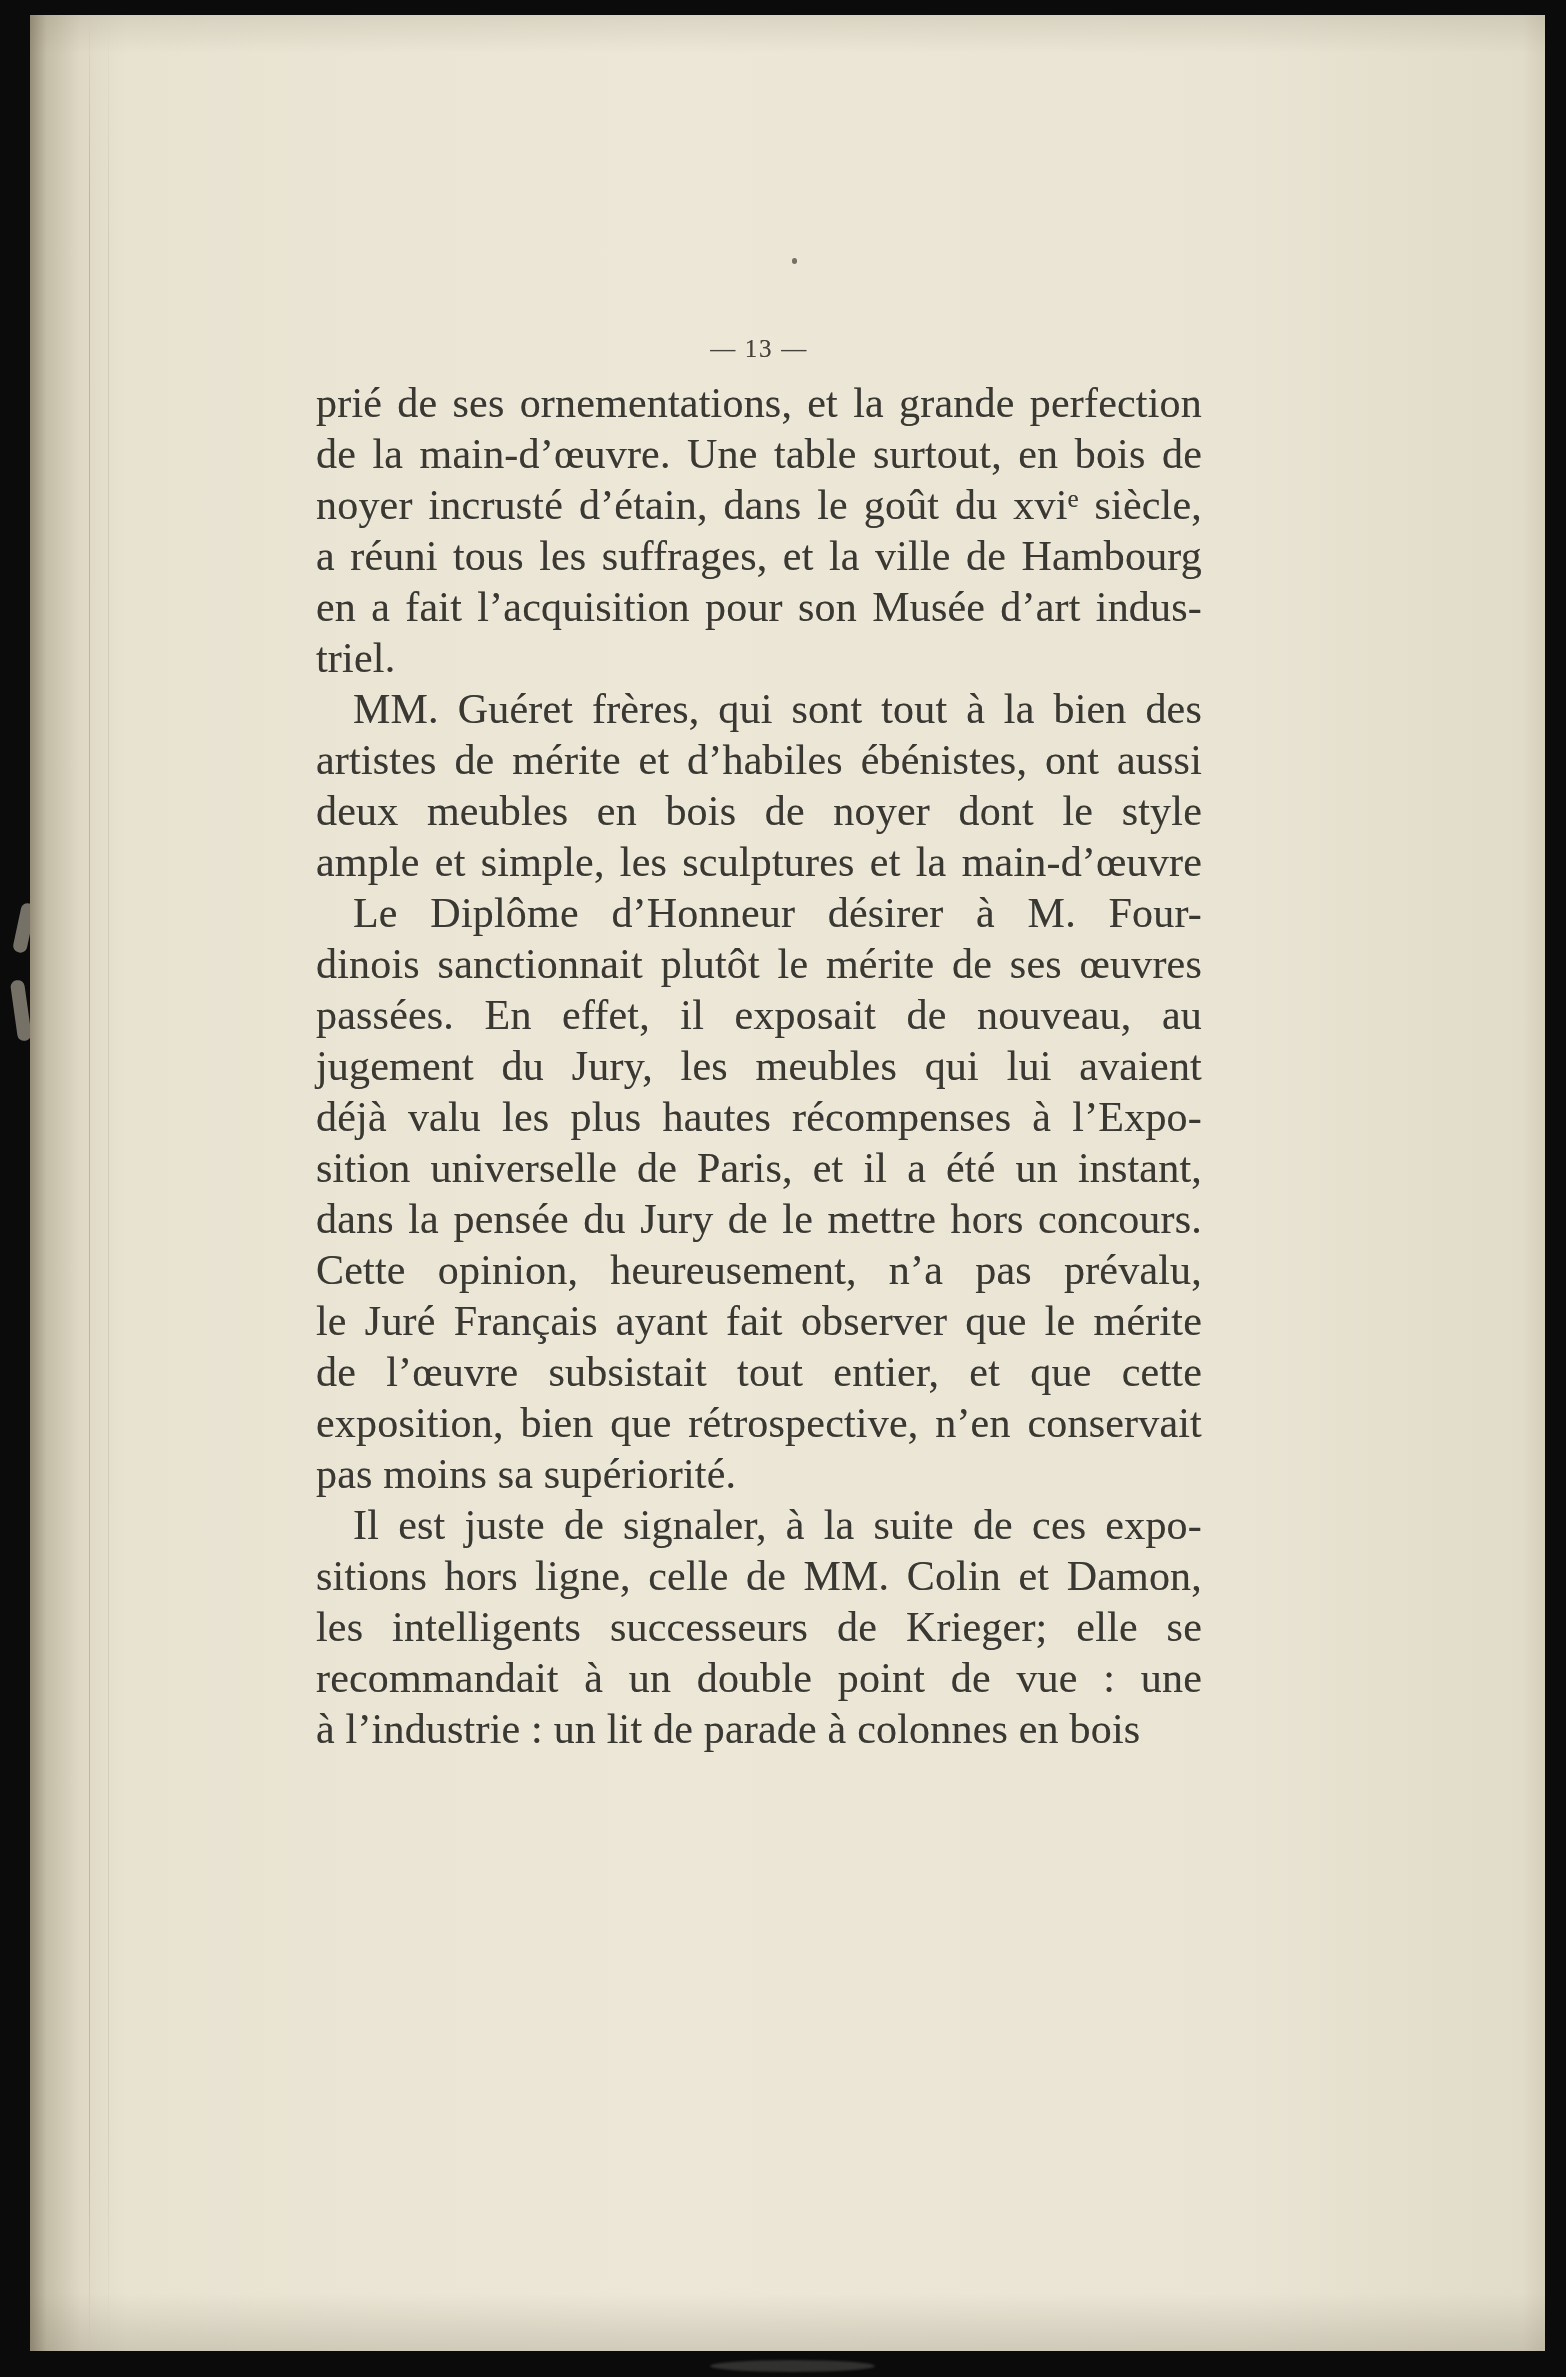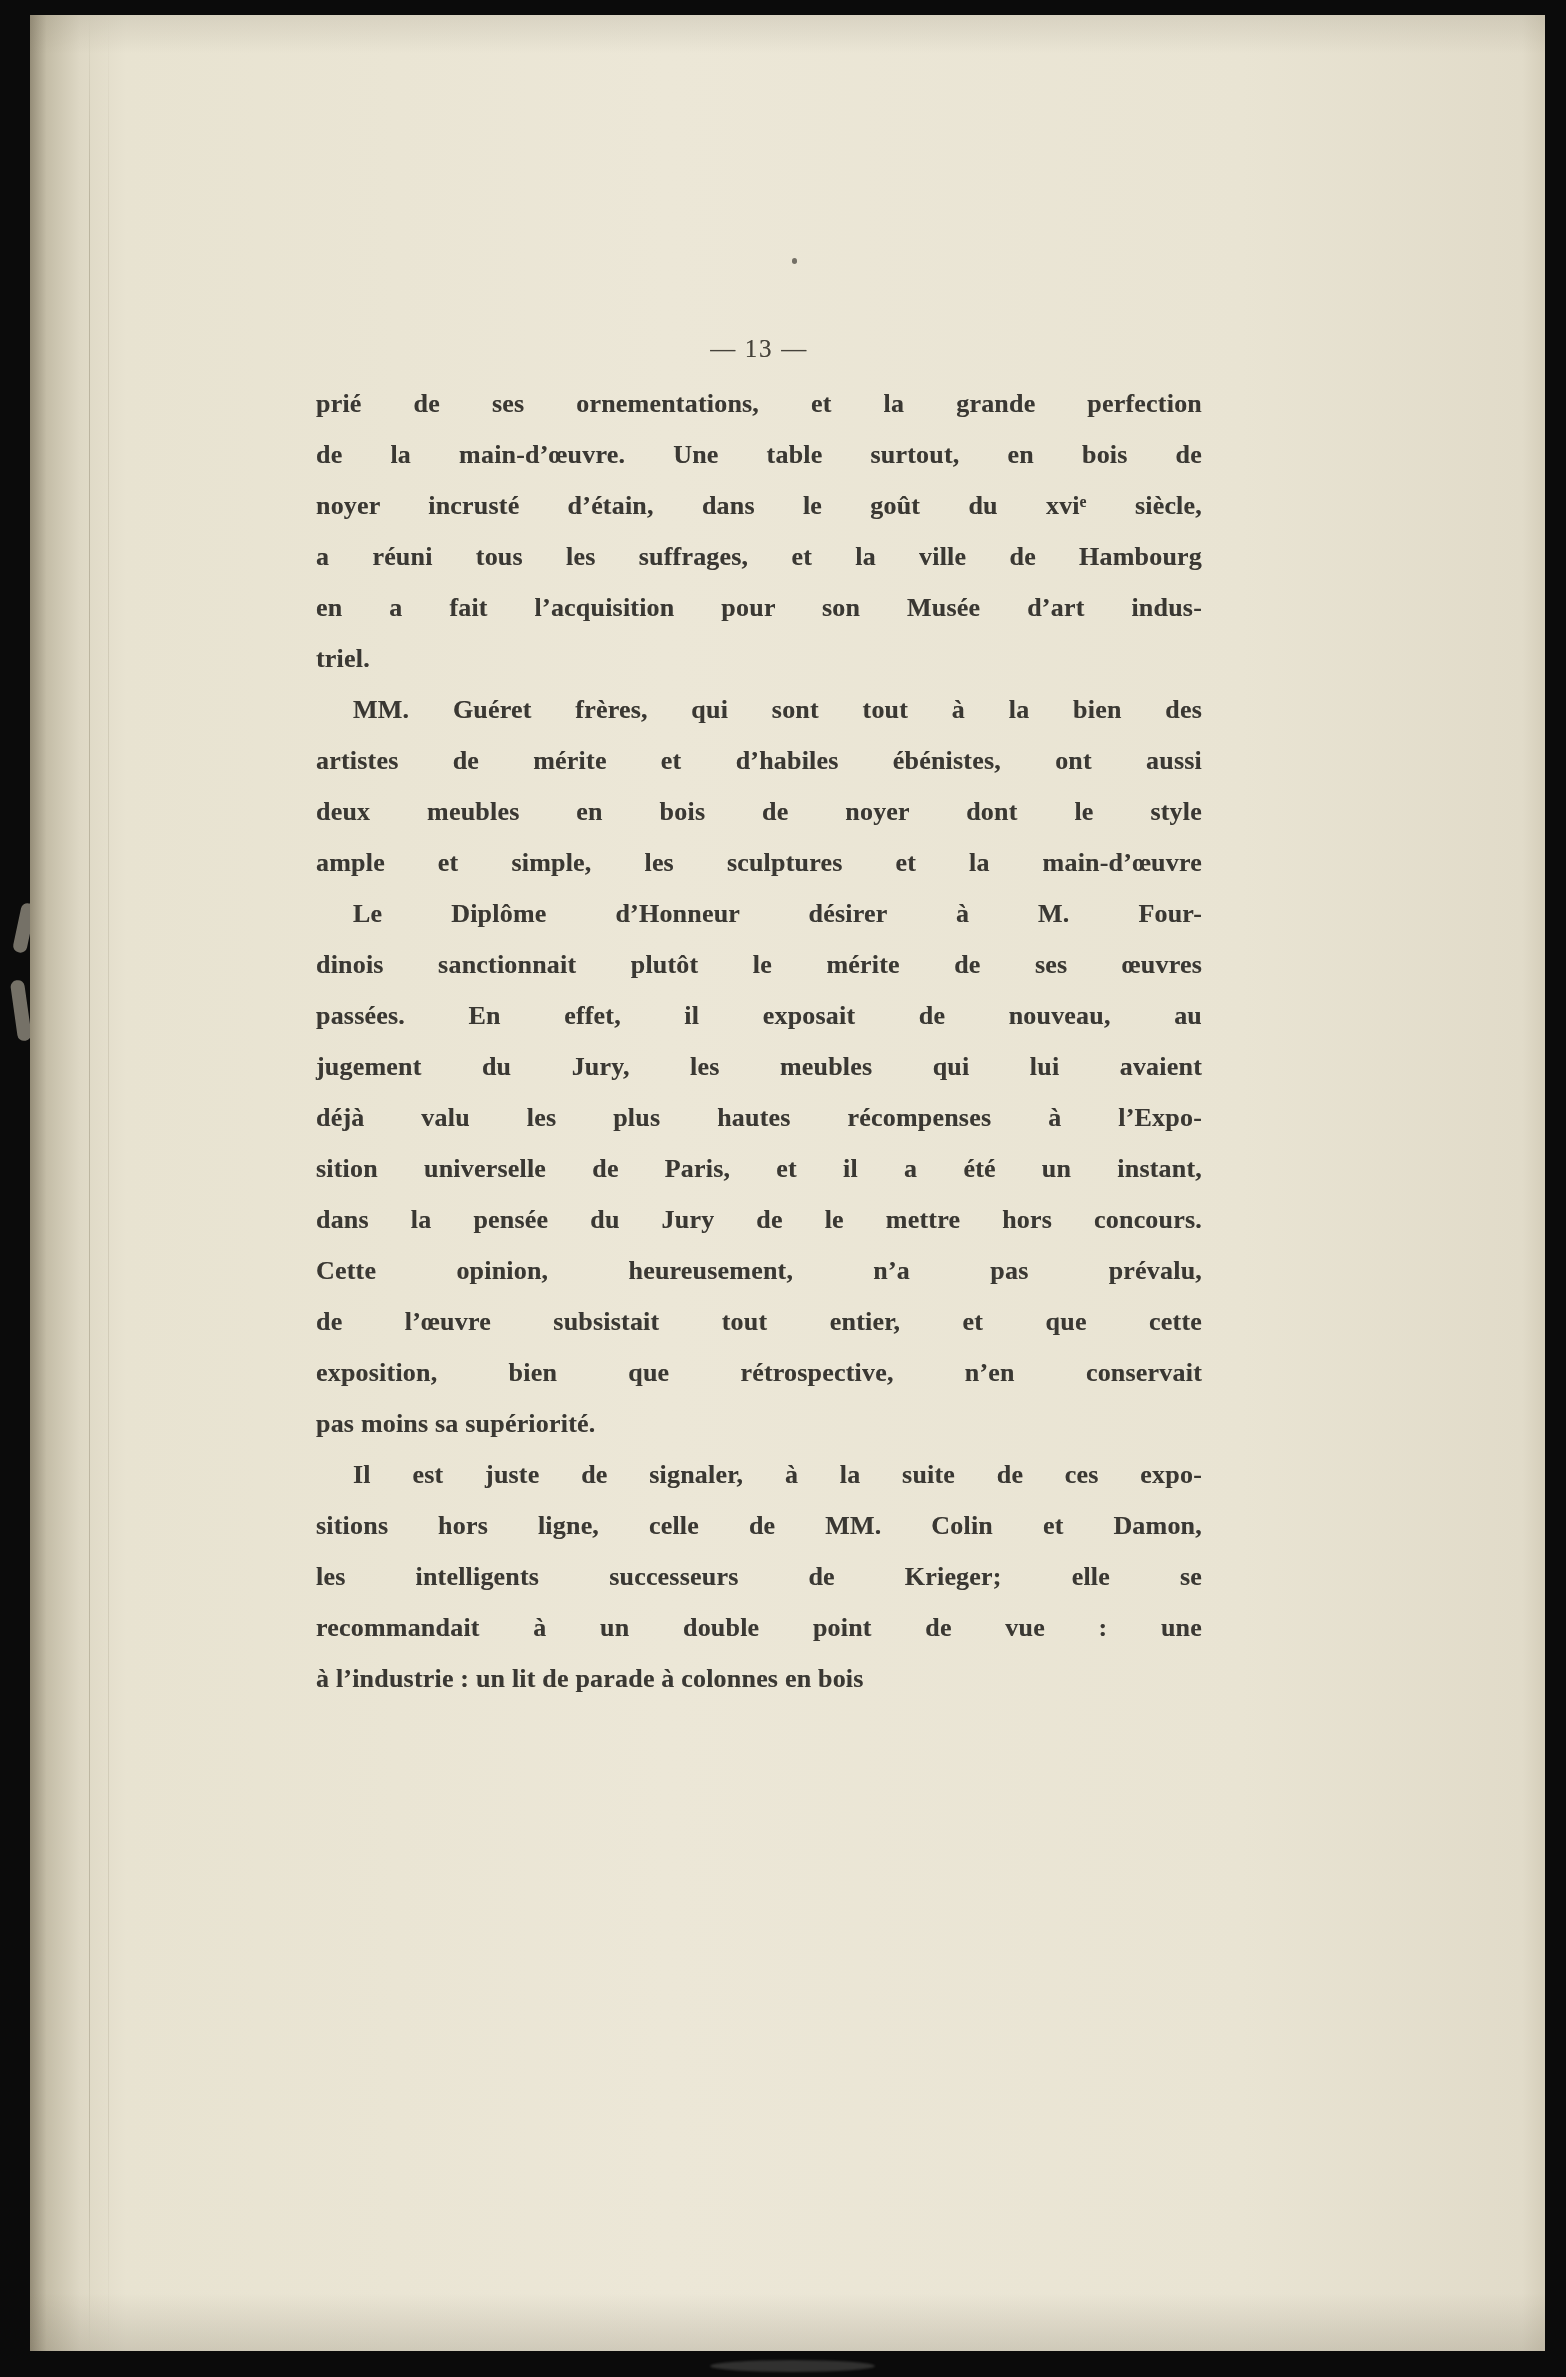--- a/index.html
+++ b/index.html
@@ -60,25 +60,24 @@
     text-shadow: 0 0 0.6px rgba(69,66,58,.45);
   }
 
   
   .text-block {
     position: absolute;
     left: 286px;
     top: 363px;
     width: 886px;
     color: #3a3833;
-    font-size: 26px;
+    font-size: 42px;
     line-height: 51px;
     letter-spacing: 0.2px;
     text-shadow: 0 0 0.6px rgba(58,56,51,.4);
-    font-weight: bold;
   }
   .paragraph { margin: 0; }
   .line {
     text-align: justify;
     text-align-last: justify;
     white-space: normal;
   }
   .line.last { text-align-last: left; }
   .line.indent { text-indent: 37px; }
 
@@ -139,20 +138,21 @@
       </div>
       <div class="paragraph">
         <div class="line indent">Le Diplôme d’Honneur désirer à M. Four-</div>
         <div class="line">dinois sanctionnait plutôt le mérite de ses œuvres</div>
         <div class="line">passées. En effet, il exposait de nouveau, au</div>
         <div class="line">jugement du Jury, les meubles qui lui avaient</div>
         <div class="line">déjà valu les plus hautes récompenses à l’Expo-</div>
         <div class="line">sition universelle de Paris, et il a été un instant,</div>
         <div class="line">dans la pensée du Jury de le mettre hors concours.</div>
         <div class="line">Cette opinion, heureusement, n’a pas prévalu,</div>
+        <div class="line">le Juré Français ayant fait observer que le mérite</div>
         <div class="line">de l’œuvre subsistait tout entier, et que cette</div>
         <div class="line">exposition, bien que rétrospective, n’en conservait</div>
         <div class="line last">pas moins sa supériorité.</div>
       </div>
       <div class="paragraph">
         <div class="line indent">Il est juste de signaler, à la suite de ces expo-</div>
         <div class="line">sitions hors ligne, celle de MM. Colin et Damon,</div>
         <div class="line">les intelligents successeurs de Krieger; elle se</div>
         <div class="line">recommandait à un double point de vue : une</div>
         <div class="line last">à l’industrie : un lit de parade à colonnes en bois</div>

